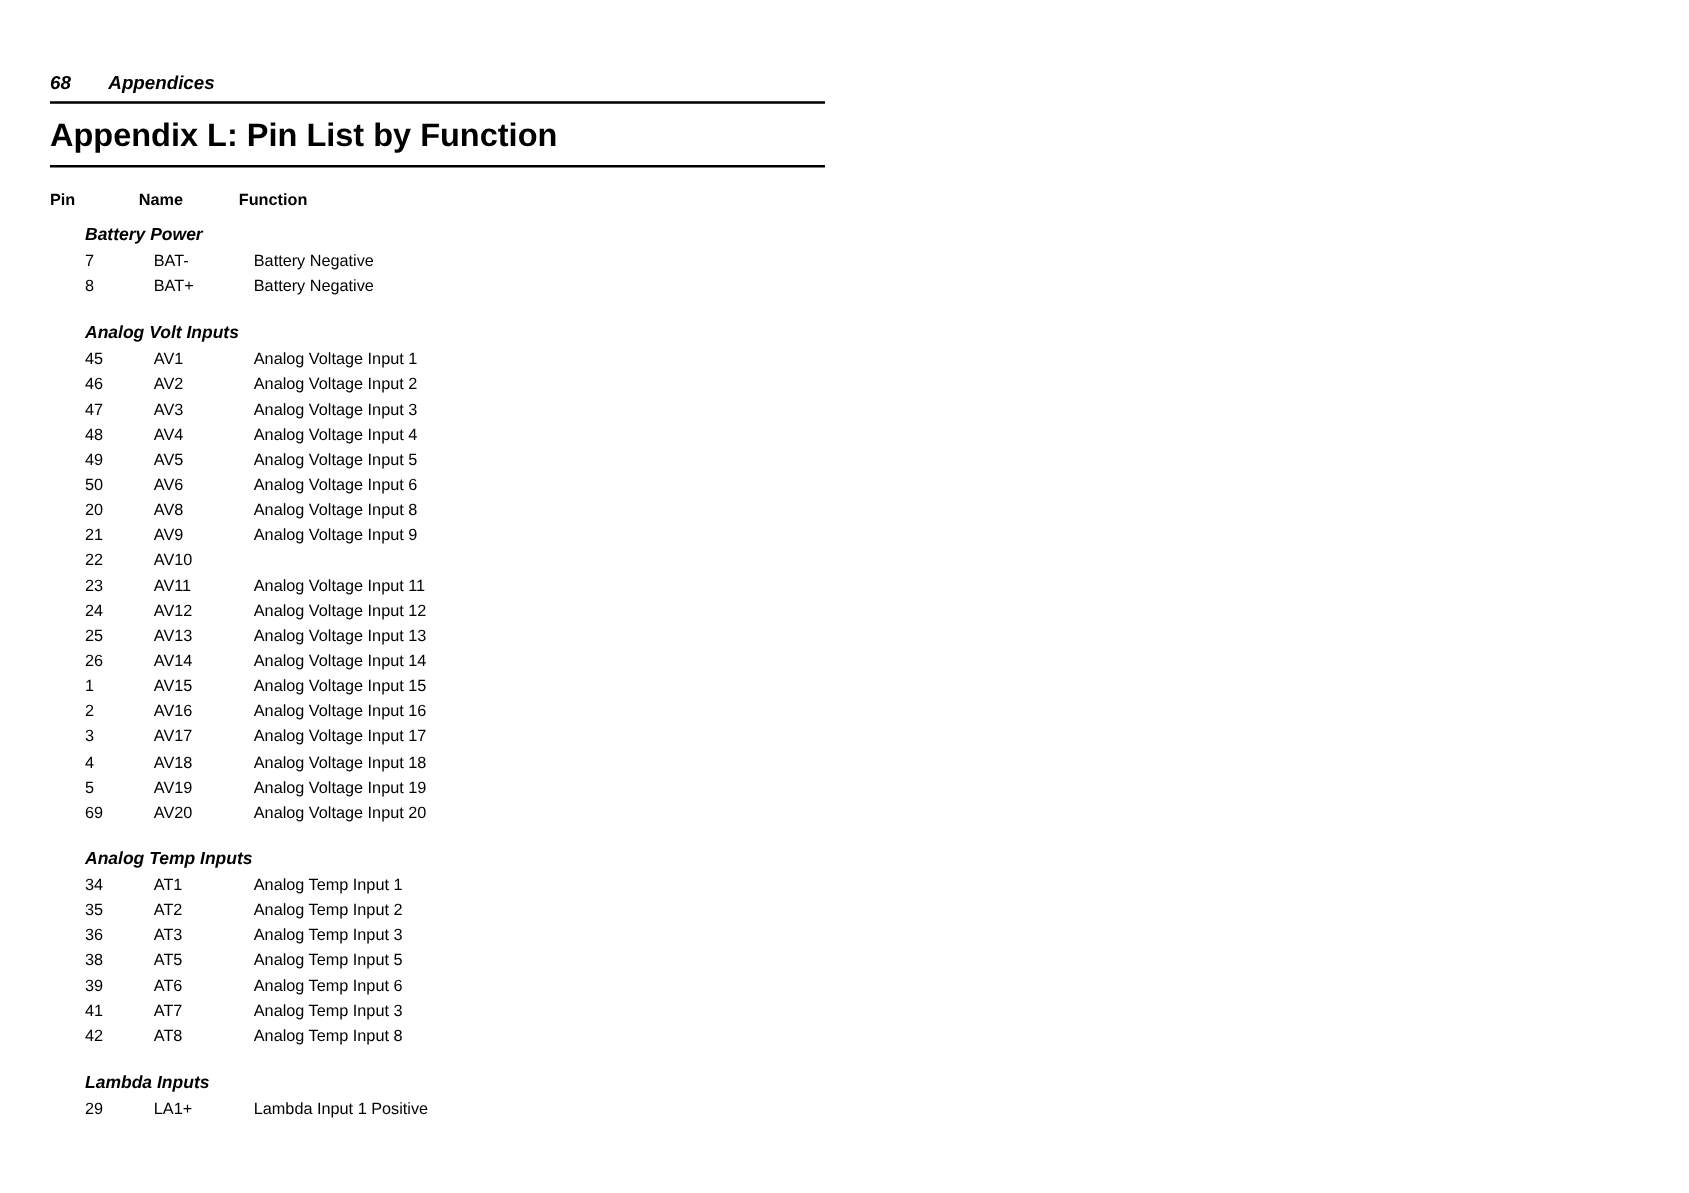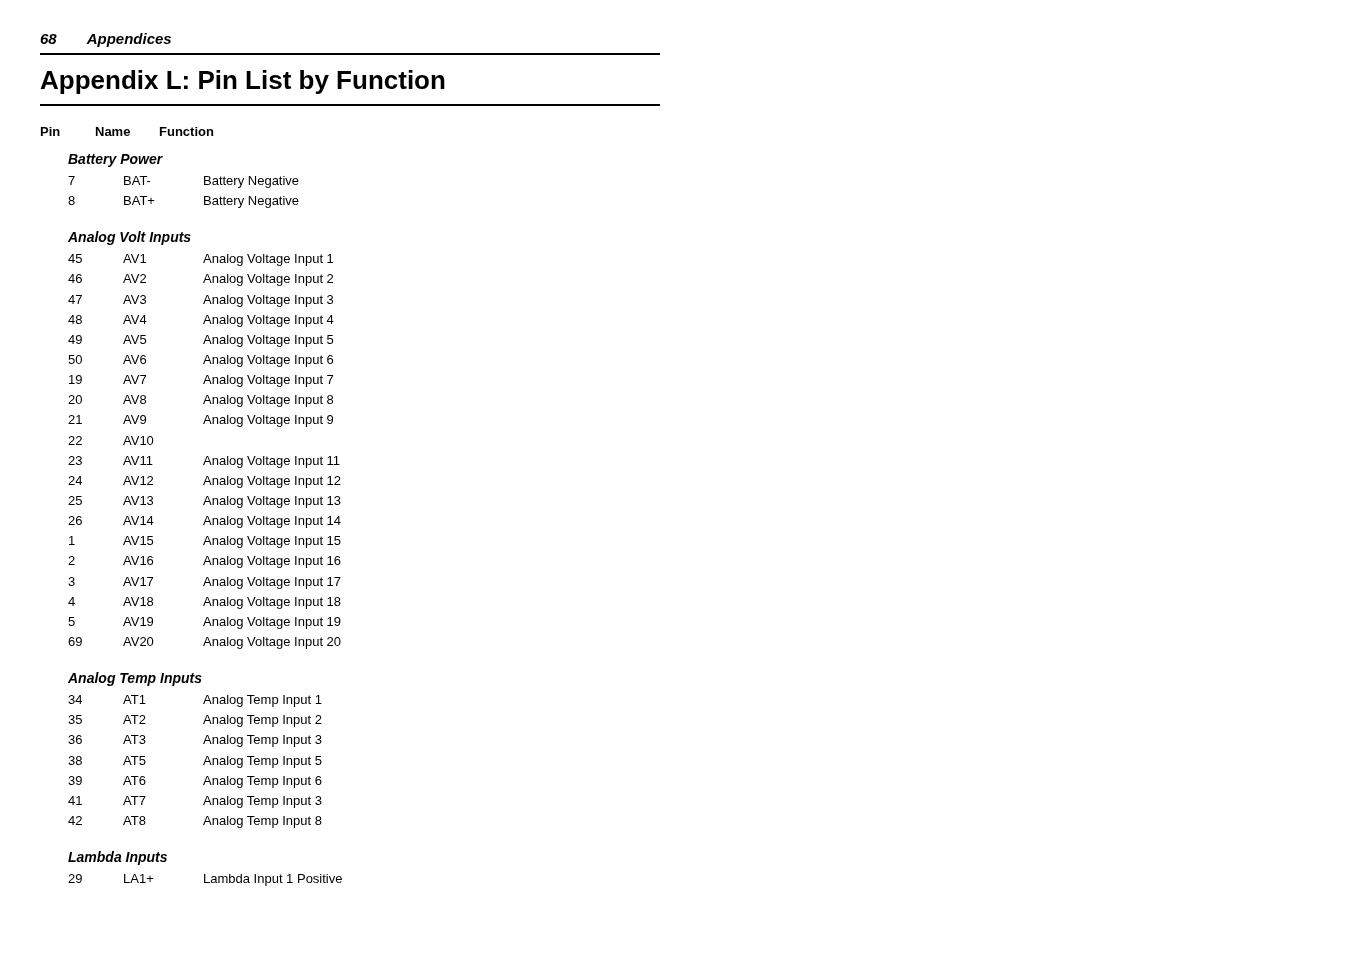--- a/index.html
+++ b/index.html
@@ -16,36 +16,37 @@
       align-items: baseline;
       gap: 30px;
       border-bottom: 2px solid #000;
       padding-bottom: 6px;
       margin-bottom: 10px;
     }
     .page-number {
       font-style: italic;
       font-weight: bold;
       font-size: 15px;
+      margin-top: 28px;
     }
     .page-chapter {
       font-style: italic;
       font-weight: bold;
       font-size: 15px;
     }
     .appendix-title {
       font-size: 26px;
       font-weight: bold;
       border-bottom: 2px solid #000;
       padding-bottom: 8px;
       margin-bottom: 18px;
     }
     .col-headers {
       display: flex;
-      gap: 0;
+      gap: 16px;
       font-weight: bold;
       margin-bottom: 12px;
     }
     .col-pin { width: 55px; }
     .col-name { width: 64px; }
     .col-function { flex: 1; }
 
     .section {
       margin-bottom: 18px;
       margin-left: 28px;
@@ -121,25 +122,20 @@
         <span class="cell-pin">49</span>
         <span class="cell-name">AV5</span>
         <span class="cell-function">Analog Voltage Input 5</span>
       </div>
       <div class="data-row">
         <span class="cell-pin">50</span>
         <span class="cell-name">AV6</span>
         <span class="cell-function">Analog Voltage Input 6</span>
       </div>
       <div class="data-row">
-        <span class="cell-pin">19</span>
-        <span class="cell-name">AV7</span>
-        <span class="cell-function">Analog Voltage Input 7</span>
-      </div>
-      <div class="data-row">
         <span class="cell-pin">20</span>
         <span class="cell-name">AV8</span>
         <span class="cell-function">Analog Voltage Input 8</span>
       </div>
       <div class="data-row">
         <span class="cell-pin">21</span>
         <span class="cell-name">AV9</span>
         <span class="cell-function">Analog Voltage Input 9</span>
       </div>
       <div class="data-row">

